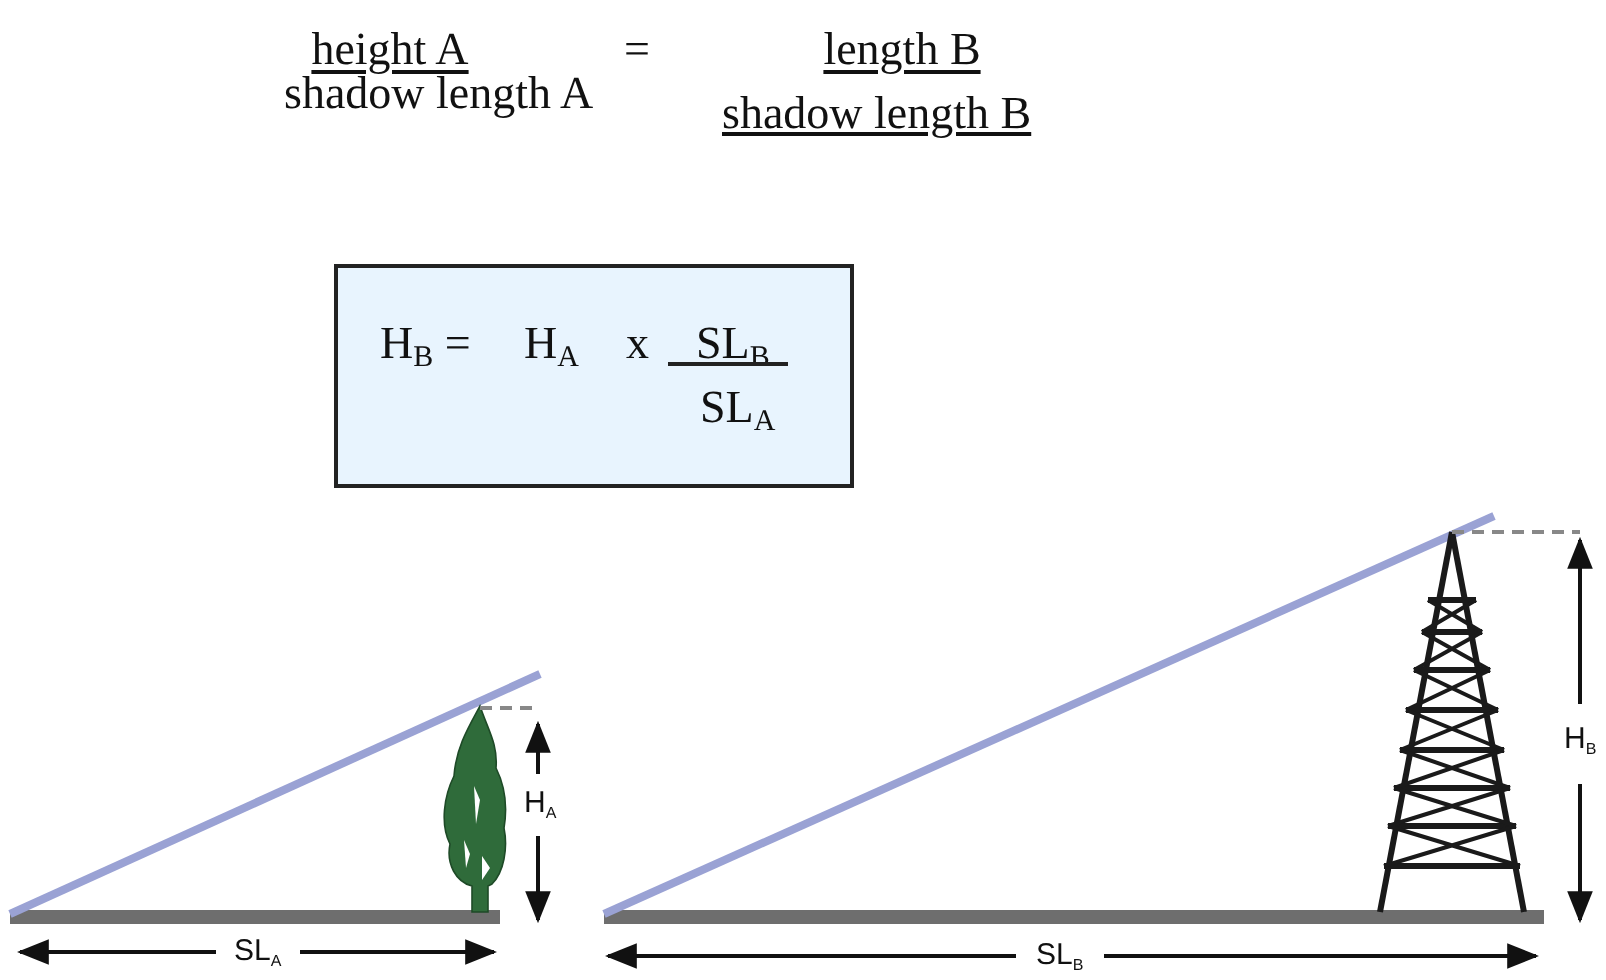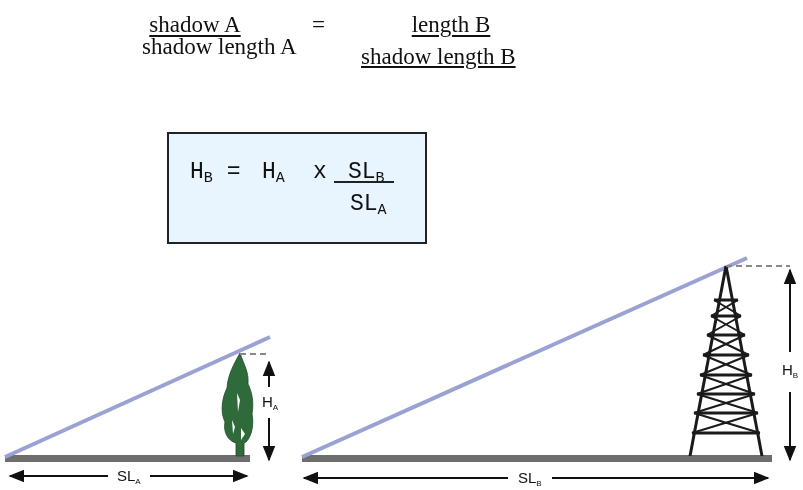--- a/index.html
+++ b/index.html
@@ -3,32 +3,32 @@
   <meta charset="utf-8">
   <style>
     html, body { margin: 0; padding: 0; background: #ffffff; }
     body { width: 803px; height: 490px; position: relative; overflow: hidden;
            font-family: "Liberation Serif", serif; color: #111; }
     .abs { position: absolute; }
     .ratio-text { font-size: 23px; line-height: 26px; white-space: nowrap; }
     .u { text-decoration: underline; text-decoration-thickness: 1.5px; text-underline-offset: 3px; }
     .formula-box { left: 167px; top: 132px; width: 260px; height: 112px;
                    background: #e8f4fe; border: 2px solid #222; box-sizing: border-box; }
-    .f { font-size: 23px; line-height: 24px; white-space: nowrap; font-family: Liberation Mono, monospace; }
+    .f { font-size: 23px; line-height: 24px; white-space: nowrap; }
     .f sub { font-size: 15px; vertical-align: -4px; }
     .answer-line { left: 190px; top: 242px; width: 213px; height: 2px; background: #222; }
     .lbl { font-family: "Liberation Sans", sans-serif; font-size: 15px; white-space: nowrap; color: #111; }
     .lbl sub { font-size: 8px; vertical-align: -3px; }
     svg { position: absolute; left: 0; top: 0; }
   </style>
 </head>
 <body>
 
 <div class="abs ratio-text" style="left:110px; top:12px; width:170px; text-align:center;">
-  <span class="u" style="padding:0 38px;">shadow A</span>
+  <span class="u" style="padding:0 38px;">height A</span>
 </div>
 <div class="abs ratio-text" style="left:110px; top:34px;margin-left:32px;">shadow length A</div>
 <div class="abs ratio-text" style="left:312px; top:12px;">=</div>
 <div class="abs ratio-text" style="left:361px; top:12px; width:180px; text-align:center;">
   <span class="u" style="padding:0 40px;">length B</span>
 </div>
 <div class="abs ratio-text" style="left:361px; top:44px;text-decoration:underline;">shadow length B</div>
 
 <div class="abs formula-box"></div>
 <div class="abs f" style="left:190px; top:160px;">

